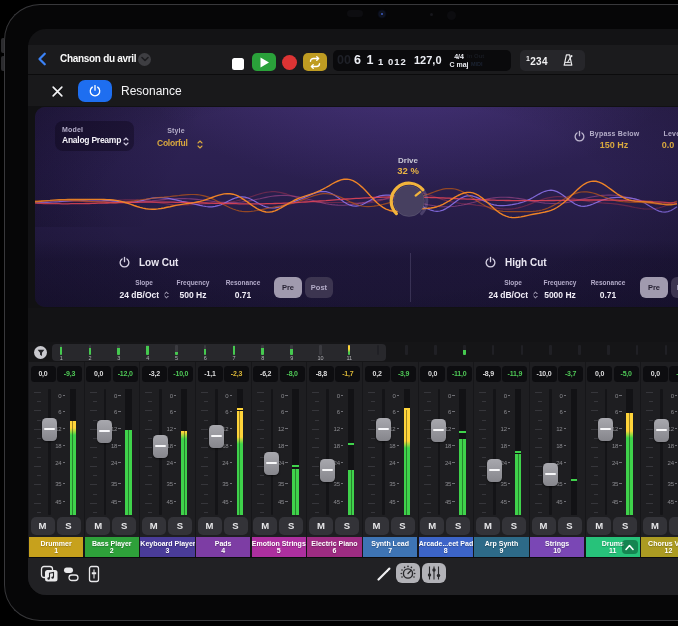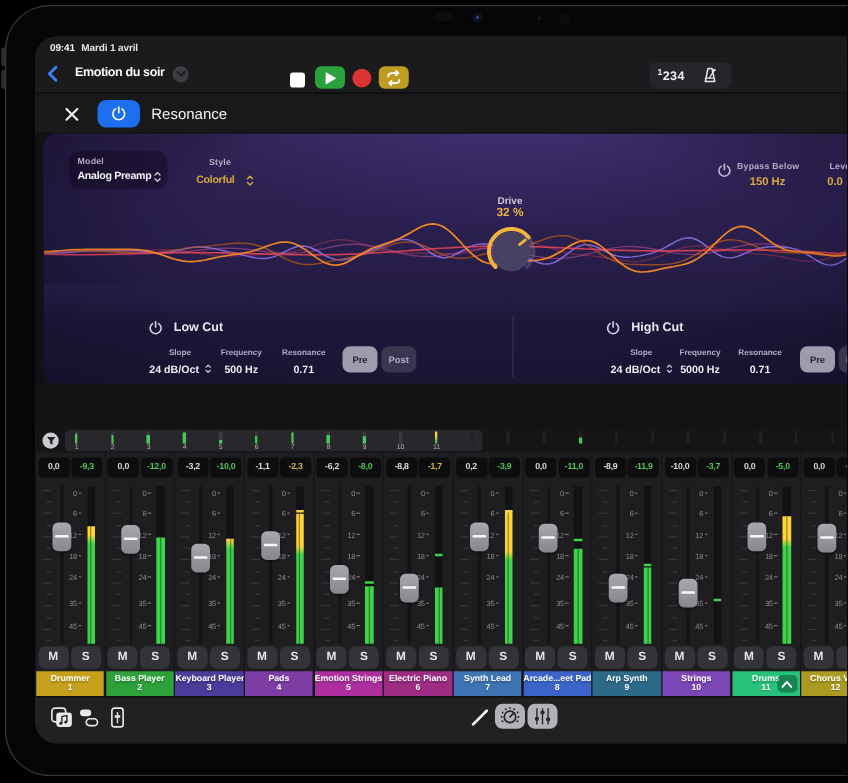--- a/index.html
+++ b/index.html
@@ -168,30 +168,26 @@
   <div class="side-btn" style="top:55.5px;height:15px;"></div>
   <div id="cam-oval"></div>
   <div id="cam-dot">
       <i></i>
     </div>
   <div id="cam-tiny"></div>
   <div id="cam-lens"></div>
 
   <div id="screen">
 
-    <div id="statusbar">
-      <span id="status-time">09:41</span>
-      <span id="status-date">Mardi 1 avril</span>
-    </div>
 
     <div id="maintoolbar">
       <svg id="back-btn" viewBox="0 0 16 18">
         <polyline points="10,3 4,9 10,15" fill="none" stroke="#3b82f7" stroke-width="2.6" stroke-linecap="round" stroke-linejoin="round"></polyline>
       </svg>
-      <span id="proj-title">Emotion du soir</span>
+      <span id="proj-title">Chanson du avril</span>
       <span id="proj-chev">
         <svg width="8" height="6" viewBox="0 0 8 6">
           <polyline points="1,1.5 4,4.5 7,1.5" fill="none" stroke="#1c1c1f" stroke-width="1.6" stroke-linecap="round" stroke-linejoin="round"></polyline>
         </svg>
       </span>
 
       <div id="btn-stop" class="tbtn">
           <i></i>
         </div>
       <div id="btn-play" class="tbtn">
@@ -204,20 +200,29 @@
         </div>
       <div id="btn-cycle" class="tbtn">
         <svg width="16" height="13" viewBox="0 0 16 13">
           <path d="M3.5 5.2 C3.5 3.4 4.8 2.5 6.4 2.5 H11" fill="none" stroke="#fff" stroke-width="1.4" stroke-linecap="round"></path>
           <path d="M9.8 0.8 L11.6 2.5 L9.8 4.2" fill="none" stroke="#fff" stroke-width="1.4" stroke-linecap="round" stroke-linejoin="round"></path>
           <path d="M12.5 7.8 C12.5 9.6 11.2 10.5 9.6 10.5 H5" fill="none" stroke="#fff" stroke-width="1.4" stroke-linecap="round"></path>
           <path d="M6.2 8.8 L4.4 10.5 L6.2 12.2" fill="none" stroke="#fff" stroke-width="1.4" stroke-linecap="round" stroke-linejoin="round"></path>
         </svg>
       </div>
 
+      <div id="lcd">
+        <span id="lcd-ghost">00</span>
+        <span id="lcd-pos-big">6 1</span>
+        <span id="lcd-pos-small">1 012</span>
+        <span id="lcd-tempo">127,0</span>
+        <span id="lcd-sig"><span>4/4</span><br><span>C maj</span></span>
+        <span id="lcd-io">In Out</span>
+        <span id="lcd-midi">MIDI</span>
+      </div>
 
       <div id="countin-box">
         <span id="countin-label"><span class="sup">1</span><span>234</span></span>
         <svg id="metronome" width="16" height="15" viewBox="0 0 16 15">
           <path d="M6.4 1.8 H9.6 L11.8 12.2 H4.2 Z" fill="none" stroke="#e8e8ea" stroke-width="1.2" stroke-linejoin="round"></path>
           <path d="M7.6 9.2 L11.2 3.4" stroke="#e8e8ea" stroke-width="1.1" stroke-linecap="round"></path>
           <circle cx="11.5" cy="2.9" r="1" fill="#e8e8ea"></circle>
           <path d="M5 9.4 H10.5" stroke="#e8e8ea" stroke-width="1"></path>
         </svg>
       </div>

